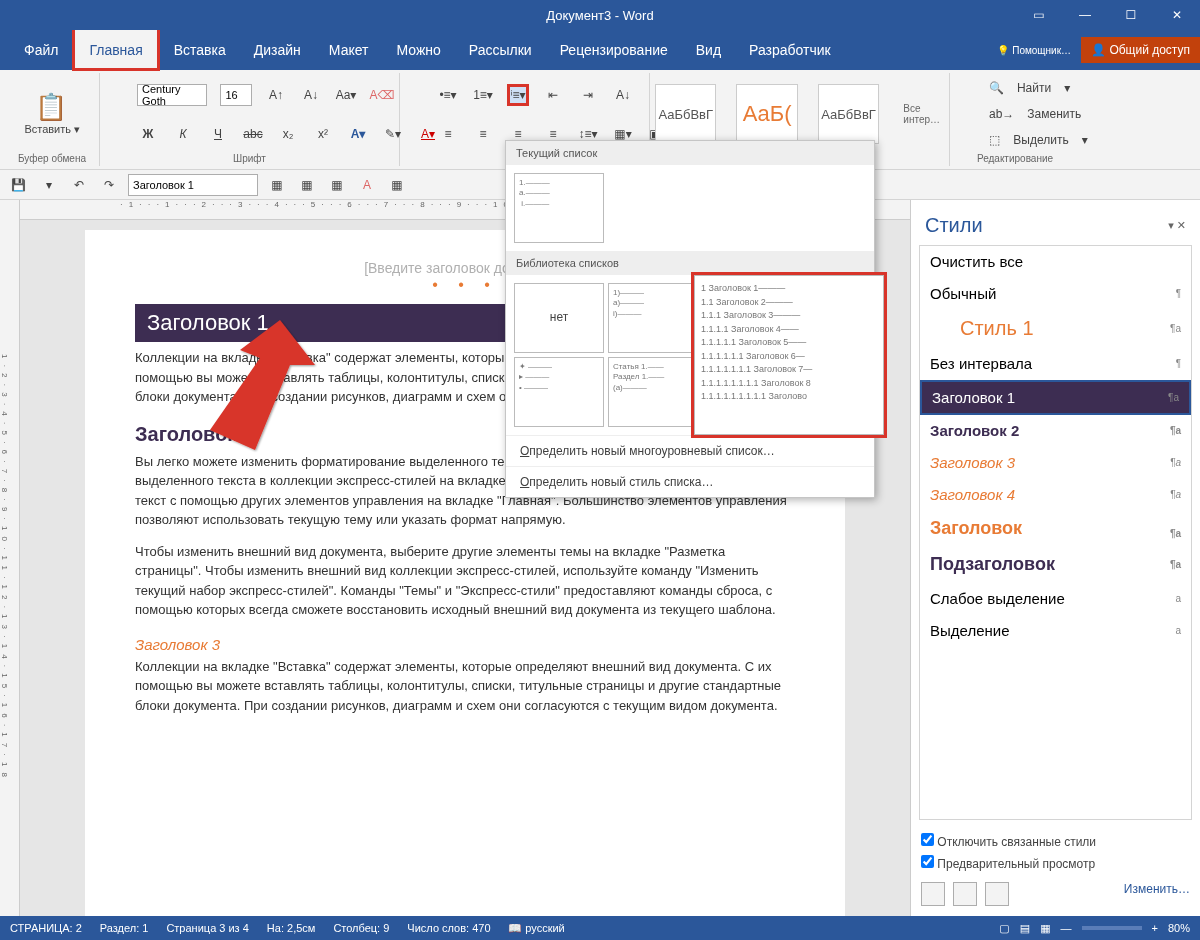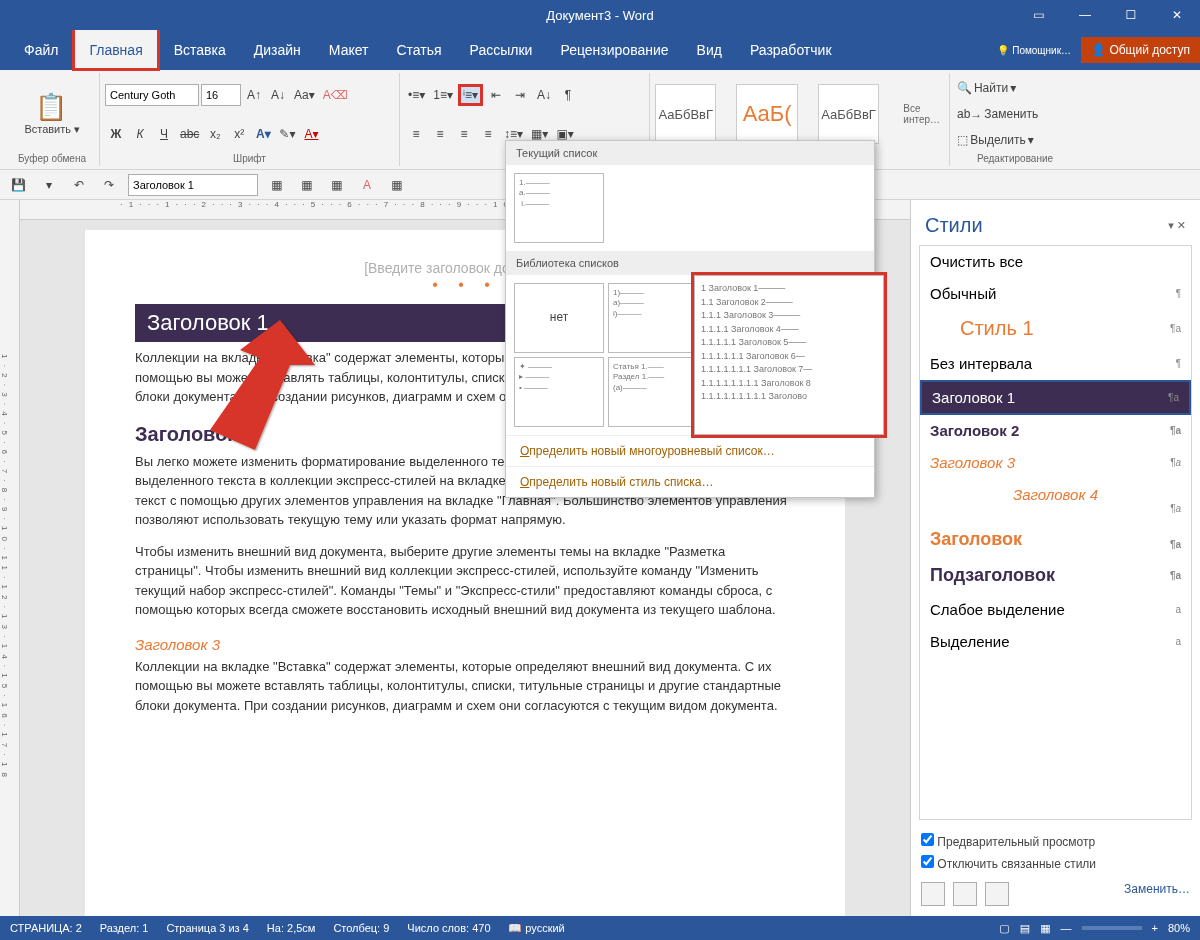--- a/index.html
+++ b/index.html
@@ -10,21 +10,21 @@
 .titlebar .controls div { width:46px; height:30px; display:flex; align-items:center; justify-content:center; font-size:12px; }
 .tabs { height:40px; background:#2b579a; display:flex; align-items:center; color:#fff; font-size:14px; padding-left:10px; }
 .tab { padding:10px 14px; cursor:pointer; }
 .tab.active { background:#f3f3f3; color:#2b579a; border:3px solid #d8342a; outline-offset:-3px; margin-top:-3px; padding-top:13px; }
 .tabs .right { margin-left:auto; display:flex; align-items:center; }
 .share { background:#c2410c; padding:6px 10px; font-size:12px; }
 .ribbon { height:100px; background:#f3f3f3; border-bottom:1px solid #d4d4d4; display:flex; padding:3px 5px; }
 .rgroup { display:flex; flex-direction:column; border-right:1px solid #d4d4d4; padding:2px 5px; }
 .rgroup .rows { flex:1; display:flex; flex-direction:column; justify-content:space-around; }
 .rgroup .label { font-size:10px; color:#666; text-align:center; }
-.rrow { display:flex; align-items:center; gap:2px; }
+.rrow { display:flex; align-items:center; gap:13px;margin-left:32px; }
 .rbtn { min-width:22px; height:22px; display:flex; align-items:center; justify-content:center; font-size:12px; color:#444; border:1px solid transparent; padding:0 2px; }
 .fontbox { width:94px; height:22px; border:1px solid #adadad; background:#fff; font-size:11px; padding:0 4px; display:flex; align-items:center; }
 .sizebox { width:40px; height:22px; border:1px solid #adadad; background:#fff; font-size:11px; padding:0 4px; display:flex; align-items:center; }
 .multilist-btn { border:3px solid #d8342a; padding:2px; }
 .styles-gallery { display:flex; gap:20px; align-items:center; }
 .style-thumb { width:80px; height:60px; border:1px solid #ccc; background:#fff; display:flex; align-items:center; justify-content:center; font-size:13px; color:#555; }
 .style-thumb.big { color:#e87b35; font-size:22px; }
 .editrgroup .rrow { font-size:12px; color:#444; padding:3px 2px; }
 .qat { height:30px; background:#f3f3f3; border-bottom:1px solid #d4d4d4; display:flex; align-items:center; gap:8px; padding:0 8px; font-size:12px; }
 .qat .combo { width:130px; height:22px; border:1px solid #adadad; background:#fff; padding:0 4px; display:flex; align-items:center; font-size:11px; }
@@ -52,21 +52,21 @@
 .pane-foot label { display:block; padding:3px 0; }
 .pane-foot .btns { display:flex; gap:8px; margin-top:8px; }
 .pane-foot .smbtn { width:24px; height:24px; border:1px solid #adadad; background:#f3f3f3; }
 .pane-foot .link { margin-left:auto; color:#2b579a; }
 .dropdown { position:absolute; left:505px; top:140px; width:370px; background:#fff; border:1px solid #c5c5c5; box-shadow:2px 2px 8px rgba(0,0,0,0.3); font-size:12px; z-index:50; }
 .dd-section { padding:6px 10px; background:#eee; color:#555; font-size:11px; }
 .dd-grid { padding:8px; display:flex; flex-wrap:wrap; gap:4px; }
 .dd-thumb { width:90px; height:70px; border:1px solid #bbb; background:#fff; font-size:8px; color:#777; padding:4px; overflow:hidden; line-height:1.3; }
 .dd-thumb.none { display:flex; align-items:center; justify-content:center; font-size:12px; color:#444; }
 .dd-thumb.highlighted { outline:3px solid #d8342a; width:190px; height:160px; font-size:9px; }
-.dd-cmd { padding:8px 14px; color:#a16207; border-top:1px solid #eee; }
+.dd-cmd { padding:8px 14px; color:#404040; border-top:1px solid #eee; }
 .dd-cmd.disabled { color:#aaa; }
 .statusbar { height:24px; background:#2b579a; color:#fff; font-size:11px; display:flex; align-items:center; padding:0 10px; gap:18px; position:absolute; bottom:0; width:100%; }
 .statusbar .right { margin-left:auto; display:flex; gap:10px; align-items:center; }
 .arrow { position:absolute; left:140px; top:310px; z-index:100; }
 u.acc { text-decoration:underline; }
 </style>
 </head>
 <body>
 
 <div class="titlebar">
@@ -78,21 +78,21 @@
     <div>✕</div>
   </div>
 </div>
 
 <div class="tabs">
   <div class="tab">Файл</div>
   <div class="tab active">Главная</div>
   <div class="tab">Вставка</div>
   <div class="tab">Дизайн</div>
   <div class="tab">Макет</div>
-  <div class="tab">Статья</div>
+  <div class="tab">Можно</div>
   <div class="tab">Рассылки</div>
   <div class="tab">Рецензирование</div>
   <div class="tab">Вид</div>
   <div class="tab">Разработчик</div>
   <div class="right">
     <div style="padding:0 10px;font-size:10px">💡 <span>Помощник…</span></div>
     <div class="share">👤 <span>Общий доступ</span></div>
   </div>
 </div>
 
@@ -233,21 +233,21 @@
             <span class="mark">¶a</span>
           </div>
           <div class="style-item h2s" style="">
             <span>Заголовок 2</span>
             <span class="mark">¶a</span>
           </div>
           <div class="style-item orange" style="font-style:italic;">
             <span>Заголовок 3</span>
             <span class="mark">¶a</span>
           </div>
-          <div class="style-item orange" style="font-style:italic;flex-direction:column;">
+          <div class="style-item orange" style="font-style:italic;">
             <span>Заголовок 4</span>
             <span class="mark">¶a</span>
           </div>
           <div class="style-item orange" style="font-weight:bold;font-size:18px;align-items:flex-end;">
             <span>Заголовок</span>
             <span class="mark">¶a</span>
           </div>
           <div class="style-item h2s" style="font-weight:bold;font-size:18px;">
             <span>Подзаголовок</span>
             <span class="mark">¶a</span>
@@ -256,27 +256,27 @@
             <span>Слабое выделение</span>
             <span class="mark">a</span>
           </div>
           <div class="style-item " style="">
             <span>Выделение</span>
             <span class="mark">a</span>
           </div>
         </div>
     </div>
     <div class="pane-foot">
+      <label><input type="checkbox" checked="" style=""> <span>Отключить связанные стили</span></label>
       <label><input type="checkbox" checked="" style=""> <span>Предварительный просмотр</span></label>
-      <label><input type="checkbox" checked="" style=""> <span>Отключить связанные стили</span></label>
       <div class="btns">
         <div class="smbtn"></div>
         <div class="smbtn"></div>
         <div class="smbtn"></div>
-        <span class="link">Заменить…</span>
+        <span class="link">Изменить…</span>
       </div>
     </div>
   </div>
 </div>
 
 <div class="dropdown">
   <div class="dd-section">Текущий список</div>
   <div class="dd-grid">
     <div class="dd-thumb" style="white-space:pre">1.———
 a.———

